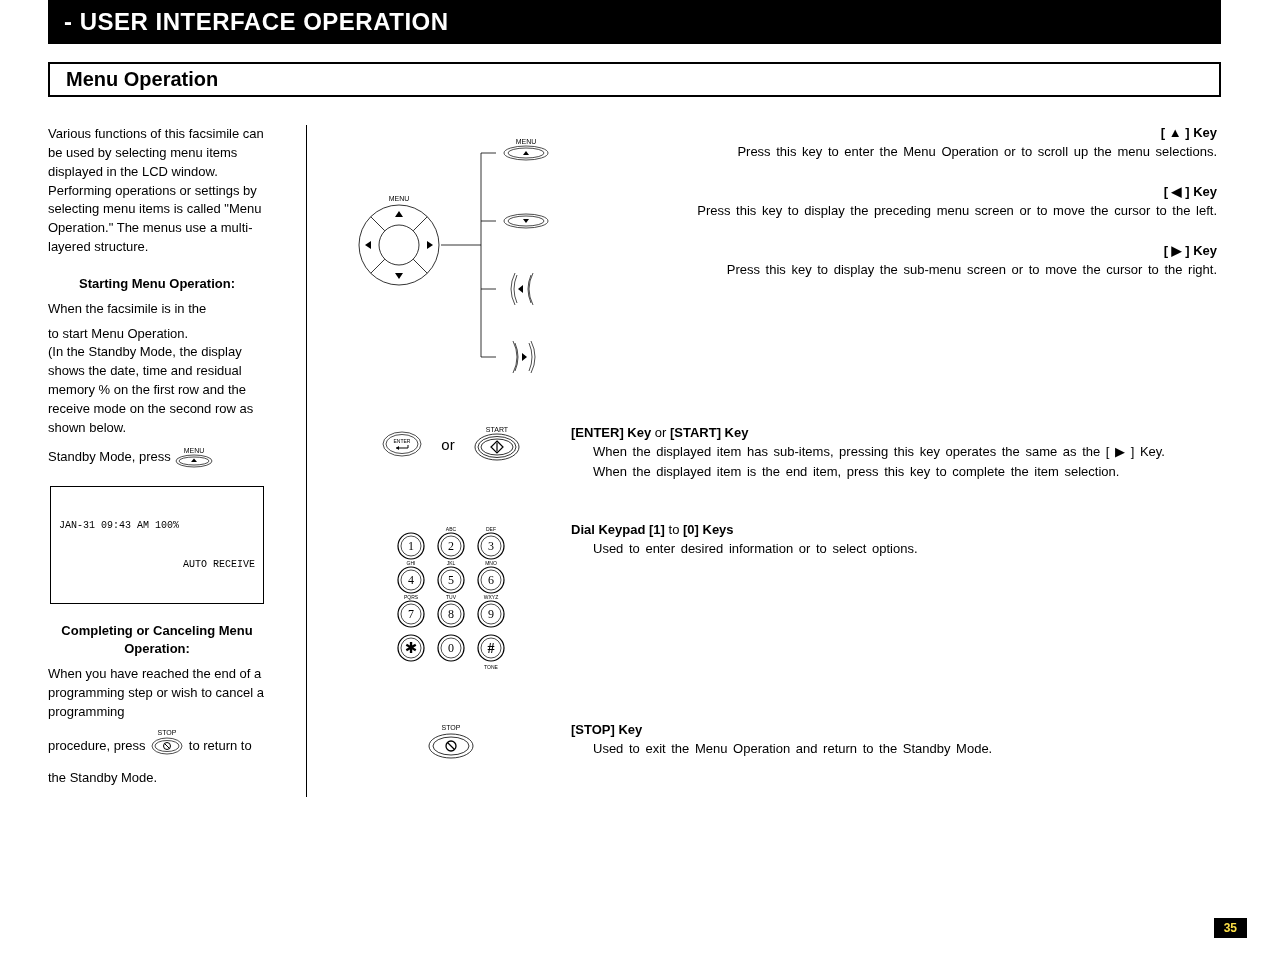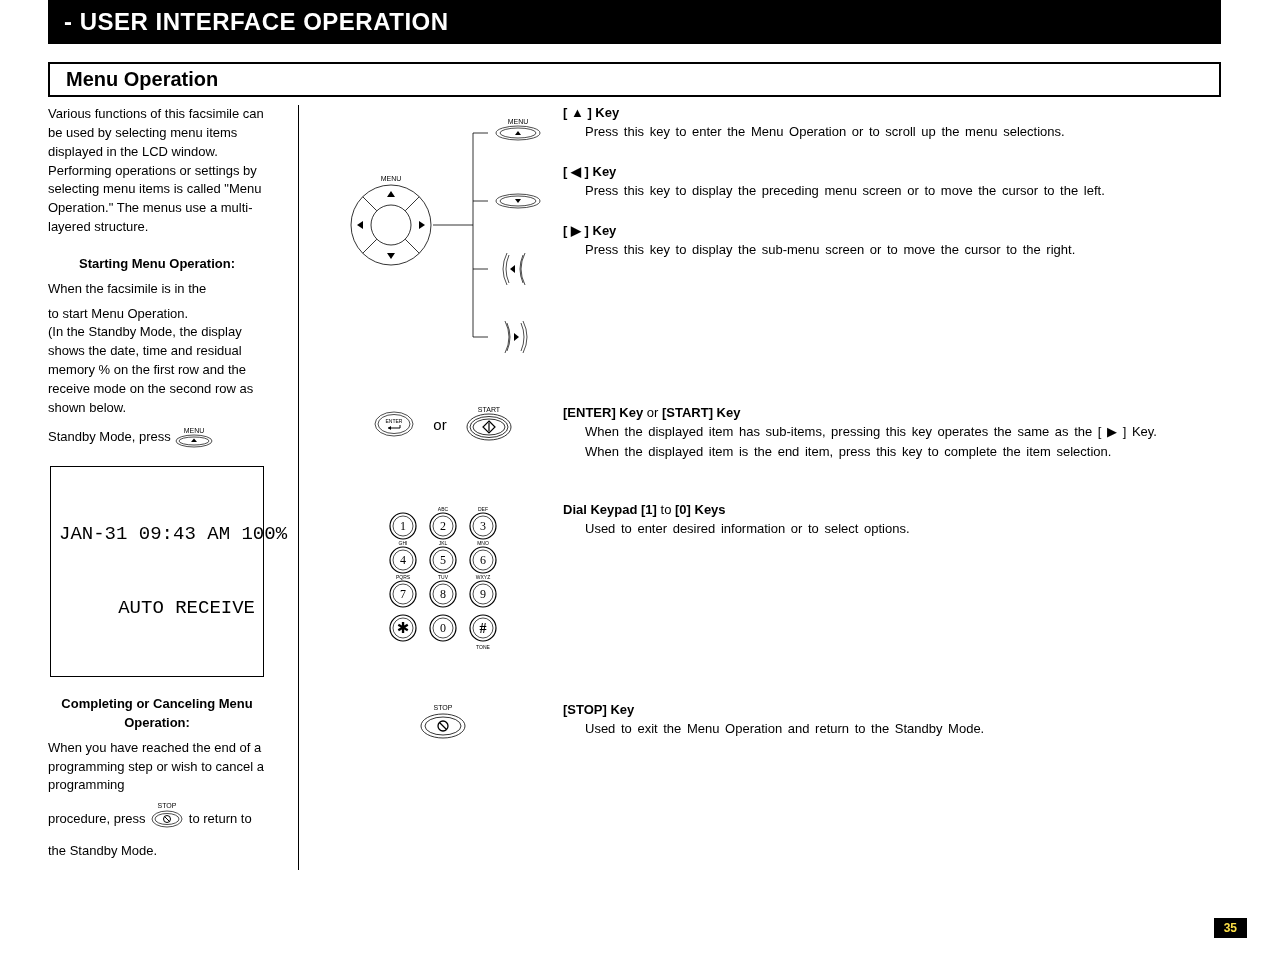--- a/index.html
+++ b/index.html
@@ -22,22 +22,22 @@
   }
   .section-head {
     border: 2px solid #000;
     font-weight: 900;
     font-size: 20px;
     padding: 4px 16px;
     margin-top: 18px;
   }
   .content {
     display: flex;
-    margin-top: 8px;
-    gap: 32px;
+    margin-top: 28px;
+    gap: 40px;
   }
   .left-col {
     width: 218px;
     font-size: 13px;
     line-height: 1.45;
   }
   .left-col p { margin-bottom: 6px; }
   .left-col .heading {
     font-weight: 900;
     margin-top: 18px;
@@ -49,21 +49,21 @@
     position: relative;
     top: 2px;
   }
   .inline-stop-btn {
     display: inline-block;
     vertical-align: middle;
   }
   .lcd {
     border: 1px solid #000;
     font-family: "Courier New", monospace;
-    font-size: 19px;
+    font-size: 10px;
     padding: 6px 8px;
     margin: 14px 2px 4px 2px;
     line-height: 1.3;
     white-space: pre;
     text-align: right;
   }
   .lcd .l1 { text-align: left; }
   .right-col {
     flex: 1;
     border-left: 1px solid #000;
@@ -88,21 +88,21 @@
   }
   .kicons {
     width: 240px;
     flex-shrink: 0;
     display: flex;
     align-items: center;
     justify-content: center;
     gap: 18px;
   }
   .kdesc { flex: 1; }
-  .kdesc-block { margin-bottom: 22px; }
+  .kdesc-block { margin-bottom: 22px; text-align: right; }
   .kdesc .kname { font-weight: 900; display:inline; }
   .kdesc .knorm { font-weight: 400; }
   .kdesc .ktxt {
     margin-left: 22px;
     margin-top: 2px;
     line-height: 1.55;
     word-spacing: 2px;
   }
   .or-txt {
     font-size: 15px;

